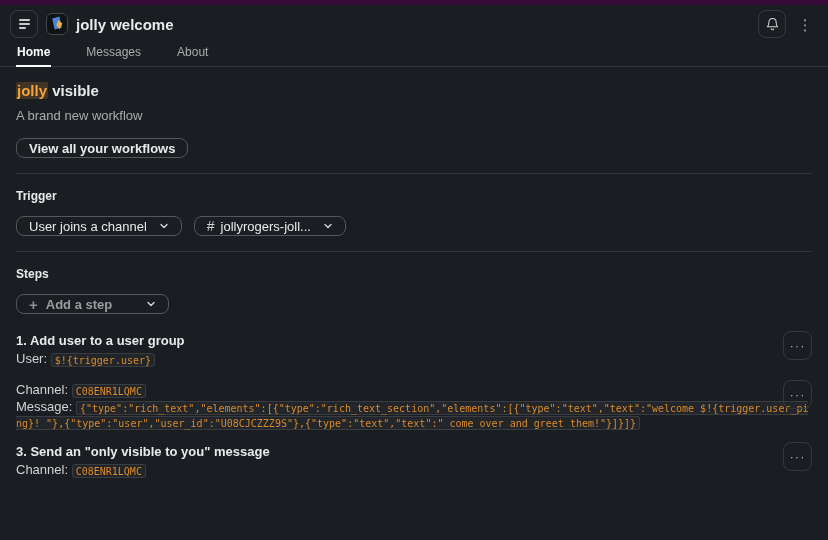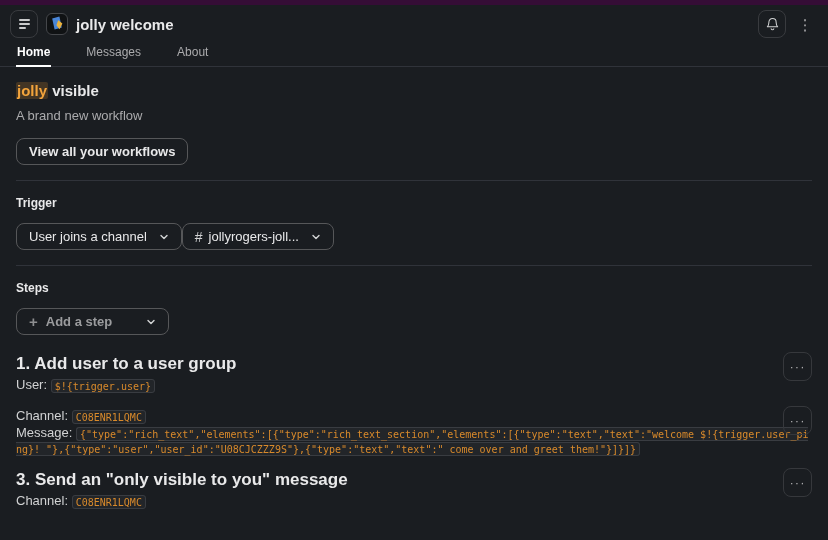--- a/index.html
+++ b/index.html
@@ -49,36 +49,36 @@
   .content { padding: 15px 16px 0 16px; }
   .page-title { font-size: 15px; font-weight: bold; color: #e9e9ea; margin-bottom: 9px; }
   .page-title .hl {
     color: #f3a43c; background: rgba(212,140,48,0.22);
     border-radius: 2px; padding: 0 1px; text-align: right;
   }
   .subtitle { font-size: 13px; color: #ababad; margin-bottom: 15px; }
   .outline-btn {
     background: transparent; border: 1px solid #565759; border-radius: 8px;
     color: #e9e9ea; font-size: 13px; font-weight: bold;
-    padding: 5px 12px; height: 27px; cursor: pointer;
+    padding: 5px 12px; height: 20px; cursor: pointer;
     font-family: "Liberation Sans", sans-serif;
     display: inline-flex; align-items: center; gap: 8px;
   }
   .divider { border: none; border-top: 1px solid #30333a; margin: 15px 0; }
   .section-heading { font-size: 12px; font-weight: bold; color: #e9e9ea; margin-bottom: 13px; }
-  .dropdown-row { display: flex; }
+  .dropdown-row { display: flex; gap: 12px; }
   .chev { display: inline-flex; margin-left: 4px; }
   .hash { color: #d1d2d3; font-size: 14px; font-weight: normal; }
   .muted-btn { color: #9b9c9e; font-weight: bold; }
   .plus { color: #8d8e90; font-size: 15px; font-weight: bold; line-height: 1; }
 
   
   .steps-list { margin-top: 19px; }
   .step { position: relative; margin-bottom: 14px; padding-right: 46px; }
-  .step-title { font-size: 17px; font-weight: bold; color: #e9e9ea; margin-bottom: 3px; }
+  .step-title { font-size: 13px; font-weight: bold; color: #e9e9ea; margin-bottom: 3px; }
   .field { font-size: 13px; color: #d1d2d3; line-height: 16px; margin-bottom: 1px; }
   .field.msg { line-height: 14px; margin-right: -46px; }
   .code {
     font-family: "DejaVu Sans Mono", monospace;
     font-size: 10px; color: #d98a2b;
     background: #222529; border: 1px solid #393c41; border-radius: 3px;
     padding: 0.5px 3px;
   }
   .code.wrap { word-break: break-all; white-space: pre-wrap; box-decoration-break: slice; }
   .ellipsis-btn {

